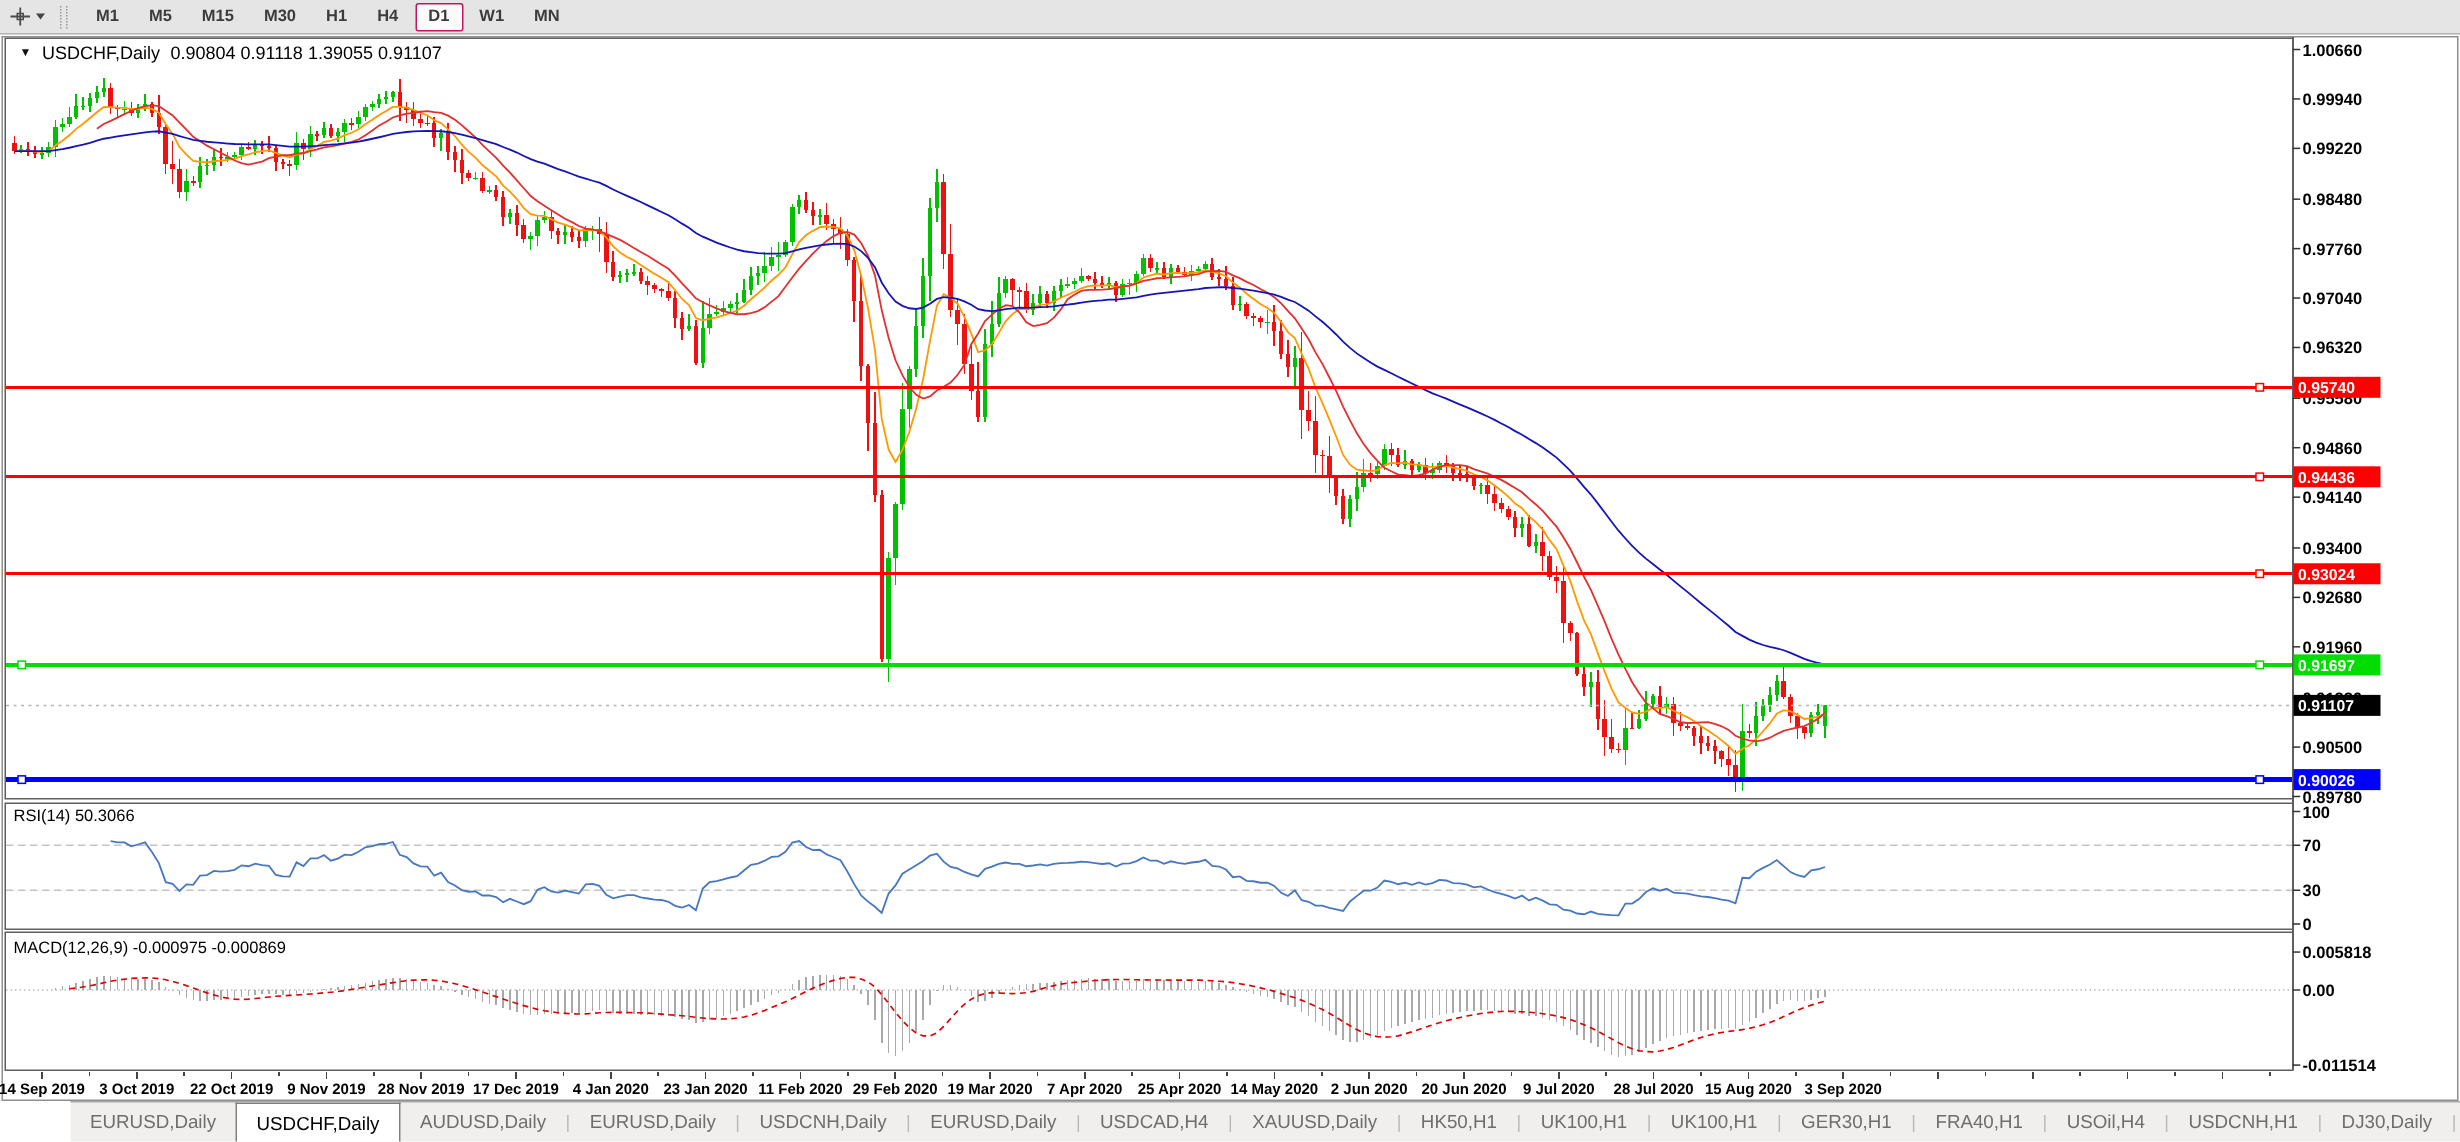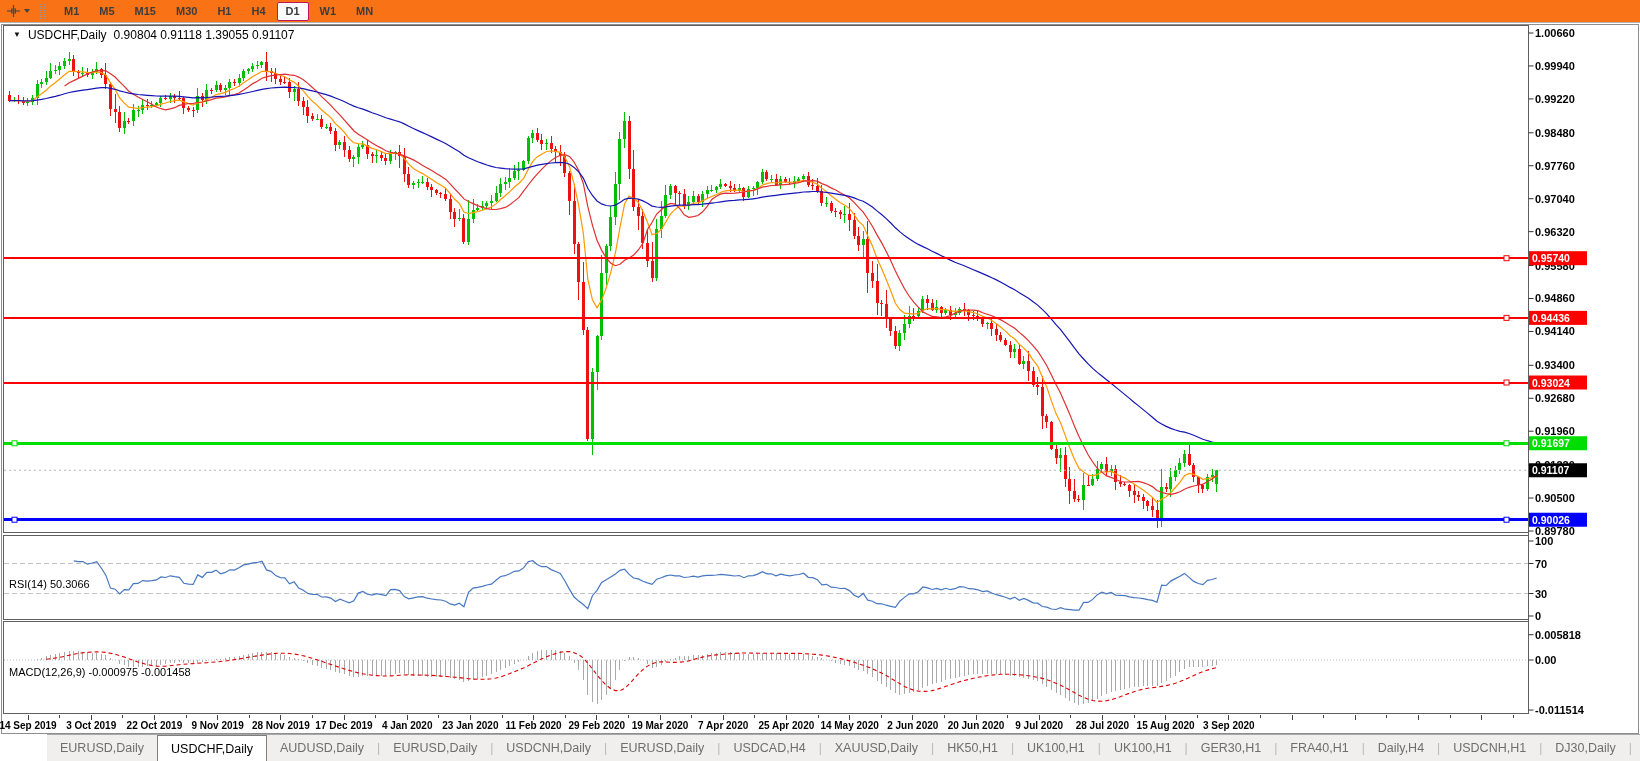--- a/index.html
+++ b/index.html
@@ -1,34 +1,34 @@
 <!DOCTYPE html>
 <html><head>
 <meta charset="utf-8">
 <style>
   html,body{margin:0;padding:0;background:#fff;width:1640px;height:761px;overflow:hidden;
             font-family:"Liberation Sans",sans-serif;-webkit-font-smoothing:antialiased;}
   
-  .toolbar{position:absolute;top:0;left:0;width:1640px;height:23px;background:#f97316;
+  .toolbar{position:absolute;top:0;left:0;width:1640px;height:23px;background:#e5e5e5;
            border-bottom:1px solid #b4b4b4;display:flex;align-items:center;box-sizing:border-box;}
   .tool-icon{display:flex;align-items:center;gap:3px;padding:0 4px 0 6px;}
   .tool-icon svg{display:block;}
   .caret{width:0;height:0;border-left:3.5px solid transparent;border-right:3.5px solid transparent;
          border-top:4px solid #444;}
   .grip{width:3px;height:15px;border-left:1px dotted #979797;border-right:1px dotted #979797;margin:0 9px 0 6px;}
   .tf-group{display:flex;align-items:center;height:100%;}
   .tf-btn{height:17px;line-height:17px;padding:0 8px;margin:0 1px;font-size:11px;font-weight:700;
           color:#3c3c3c;border:1px solid transparent;border-radius:2px;cursor:default;}
   .tf-btn.active{background:#fbfbfb;border:1px solid #be185d;}
   
   #chart-svg{position:absolute;top:24px;left:0;}
   .chart-title{position:absolute;top:28px;left:13px;font-size:12px;color:#000;display:flex;
                align-items:center;gap:7px;white-space:pre;}
   .chart-title .marker{font-size:8px;line-height:1;color:#111;}
-  .pane-label{position:absolute;left:9px;font-size:11px;color:#000;margin-top:40px;}
+  .pane-label{position:absolute;left:9px;font-size:11px;color:#000;}
   .rsi-label{top:538px;}
   .macd-label{top:626px;}
   
   .tabbar{position:absolute;left:0;top:734px;width:1640px;height:27px;background:#f0efed;
           border-top:1px solid #a8a8a8;display:flex;align-items:stretch;box-sizing:border-box;margin-left:47px;}
   .tab{display:flex;align-items:center;padding:0 13px;font-size:12.5px;color:#6e6e6e;cursor:default;white-space:nowrap;}
   .tab.active{background:#fff;color:#000;border:1px solid #7f7f7f;border-bottom:none;box-sizing:border-box;}
   .tab-sep{display:flex;align-items:center;color:#b9b9b9;font-size:12px;}
 </style>
 </head>
@@ -1010,21 +1010,21 @@
     </g>
   </svg>
 
 <div class="chart-title">
   <span class="marker">▼</span>
   <span>USDCHF,Daily</span>
   <span>0.90804 0.91118 1.39055 0.91107</span>
 </div>
 
 <div class="pane-label rsi-label">RSI(14) 50.3066</div>
-<div class="pane-label macd-label">MACD(12,26,9) -0.000975 -0.001458</div>
+<div class="pane-label macd-label">MACD(12,26,9) -0.000975 -0.000869</div>
 
 <div class="tabbar" id="tabbar">
     <div class="tab">EURUSD,Daily</div>
     <div class="tab active">USDCHF,Daily</div>
     <div class="tab">AUDUSD,Daily</div>
     <span class="tab-sep">|</span>
     <div class="tab">EURUSD,Daily</div>
     <span class="tab-sep">|</span>
     <div class="tab">USDCNH,Daily</div>
     <span class="tab-sep">|</span>
@@ -1037,20 +1037,20 @@
     <div class="tab">HK50,H1</div>
     <span class="tab-sep">|</span>
     <div class="tab">UK100,H1</div>
     <span class="tab-sep">|</span>
     <div class="tab">UK100,H1</div>
     <span class="tab-sep">|</span>
     <div class="tab">GER30,H1</div>
     <span class="tab-sep">|</span>
     <div class="tab">FRA40,H1</div>
     <span class="tab-sep">|</span>
-    <div class="tab">Daily,H4</div>
+    <div class="tab">USOil,H4</div>
     <span class="tab-sep">|</span>
     <div class="tab">USDCNH,H1</div>
     <span class="tab-sep">|</span>
     <div class="tab">DJ30,Daily</div>
     <span class="tab-sep">|</span>
     <div class="tab">CHINA300,H1</div>
   </div>
 
 </body></html>

